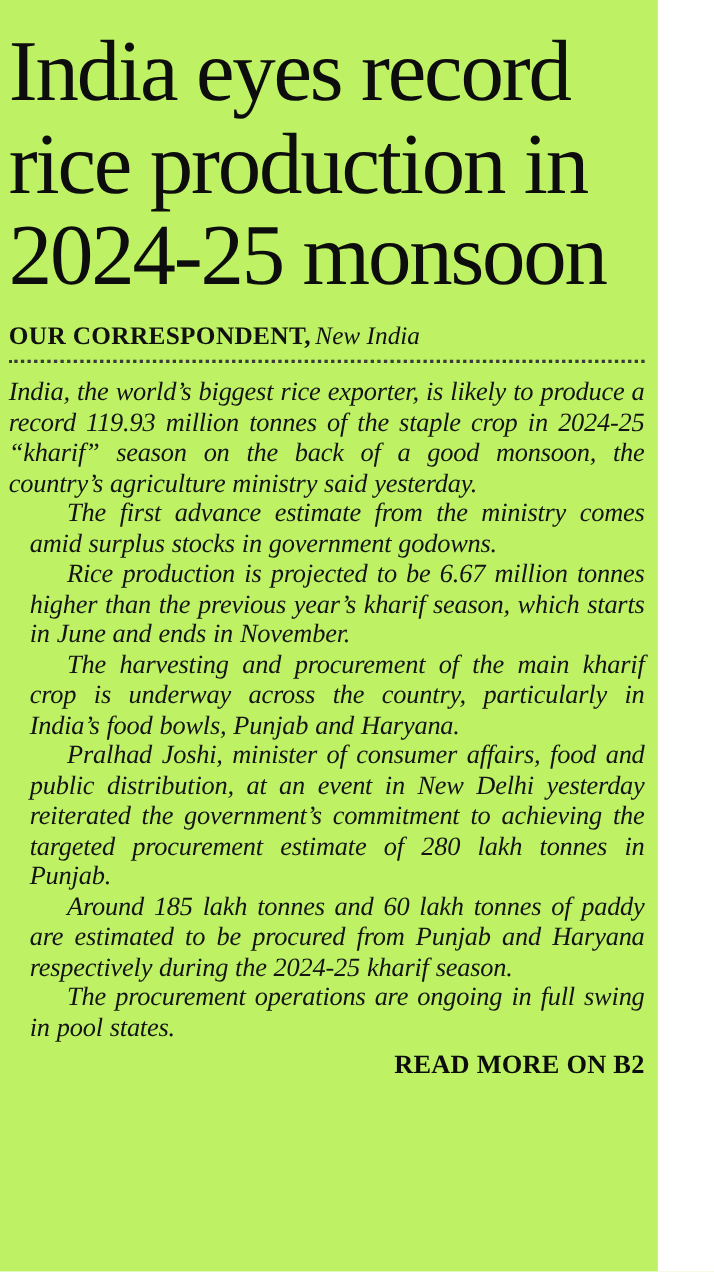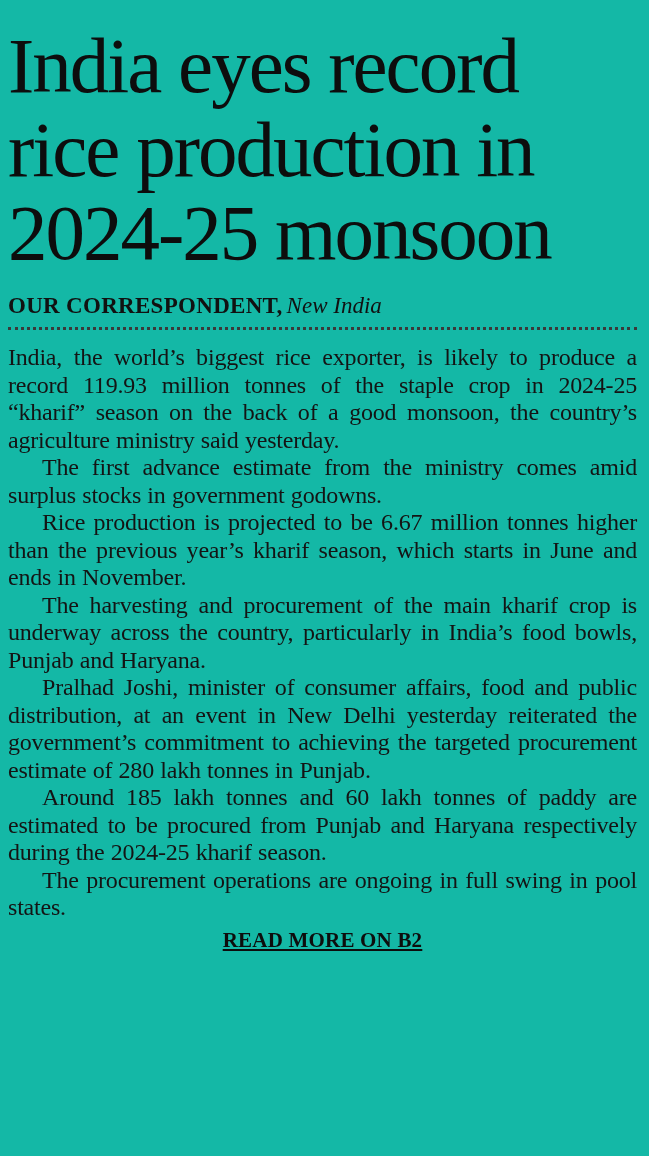--- a/index.html
+++ b/index.html
@@ -2,23 +2,23 @@
 <html><head>
 <meta charset="utf-8">
 <style>
   * { margin: 0; padding: 0; box-sizing: border-box; }
   html, body {
     width: 649px;
     background: #ffffff;
     font-family: "Liberation Serif", serif;
   }
   .page {
-    width: 649px;
+    width: 598px;
     min-height: 1156px;
-    background: #14b8a6;
+    background: #bef264;
     padding: 24px 12px 20px 8px;
     color: #111111;
   }
   .headline {
     font-family: "Liberation Serif", serif;
     font-size: 79px;
     line-height: 1.06;
     letter-spacing: -2px;
     font-weight: 500;
     color: #0d0d0d;
@@ -43,32 +43,33 @@
     height: 0;
     margin: 6px 0 14px 0;
   }
   .body-text p {
     font-size: 24px;
     line-height: 27.5px;
     text-align: justify;
     color: #141414;
     letter-spacing: -0.2px;
     word-spacing: 0.5px;
+    font-style: italic;
   }
   .body-text p + p {
     text-indent: 34px;
+    margin-left: 19px;
   }
   .read-more {
     margin-top: 6px;
-    text-align: center;
+    text-align: right;
     font-weight: bold;
-    font-size: 21px;
+    font-size: 24px;
     letter-spacing: 0.2px;
     color: #0d0d0d;
-    text-decoration: underline;
   }
 </style>
 </head>
 <body>
 
 <div class="page">
 
   <h1 class="headline">India eyes record rice production in 2024-25 monsoon</h1>
 
   <div class="byline">

